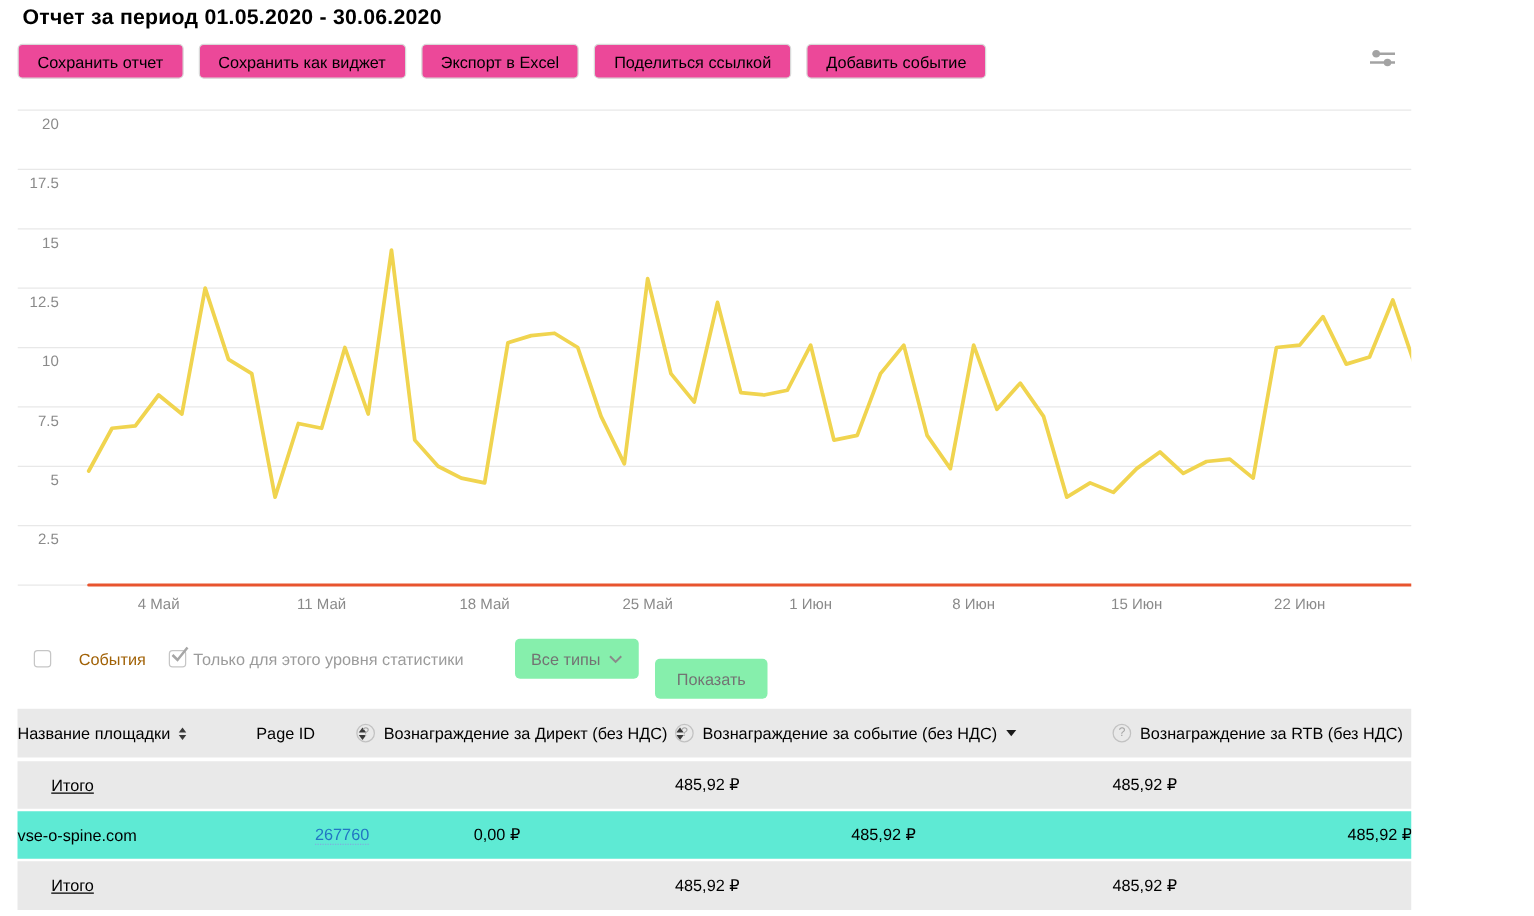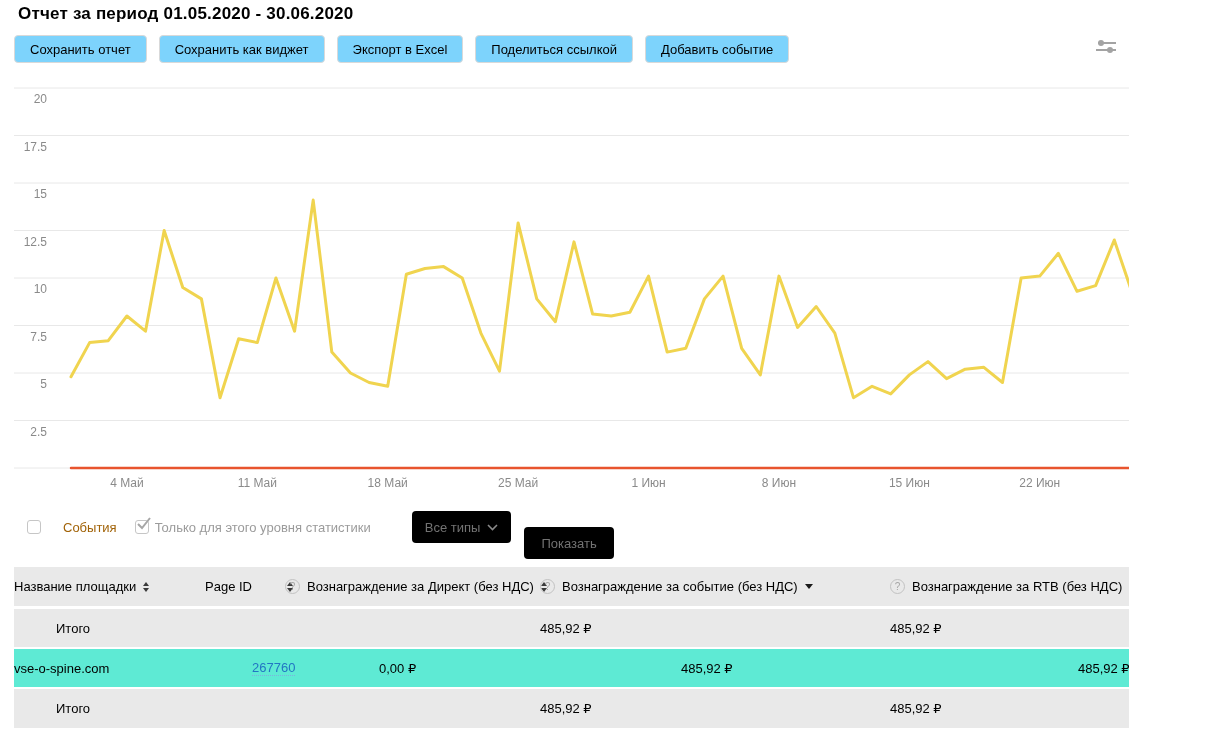--- a/index.html
+++ b/index.html
@@ -4,50 +4,50 @@
 <style>
   * { box-sizing: border-box; margin: 0; padding: 0; }
   html,body { background:#fff; }
   body { font-family: "Liberation Sans", "DejaVu Sans", sans-serif; color:#000; }
   .page { position:relative; width:1129px; height:733px; background:#fff; overflow:hidden; }
 
   .title { position:absolute; left:18px; top:4px; font-size:17px; font-weight:700; letter-spacing:.2px; }
 
   .toolbar { position:absolute; left:14px; top:35px; display:flex; gap:12px; }
   .tbtn {
-    background:#7dd3fc; border:1px solid #d9d9d9; border-radius:4px; height:28px;
+    background:#ec4899; border:1px solid #d9d9d9; border-radius:4px; height:28px;
     padding:0 15px; font-size:13px; color:#000; display:flex; align-items:center;
     cursor:pointer; white-space:nowrap; font-family:inherit;
   }
   .sliders { position:absolute; right:12px; top:38px; width:22px; height:18px; cursor:pointer; }
 
   .chart { position:absolute; left:14px; top:85px; width:1203px; height:415px; }
   .chart svg { display:block; }
 
   .events-bar { position:absolute; left:27px; top:511px; height:32px; display:flex; align-items:center; font-size:13px; }
   .cbx { position:relative; width:14px; height:14px; border:1px solid #c6c6c6; border-radius:3px; background:#fff; flex:0 0 auto; cursor:pointer; }
   .cbx svg { position:absolute; left:-1px; top:-6px; overflow:visible; }
   .ev-label { margin-left:22px; color:#a16207; }
   .scope-box { margin-left:18px; }
   .scope-label { margin-left:6px; color:#9b9b9b; }
   .gbtn {
-    background:#000000; border:none; border-radius:4px; height:32px; padding:0 13px;
+    background:#86efac; border:none; border-radius:4px; height:32px; padding:0 13px;
     font-size:13px; color:#737373; display:flex; align-items:center; gap:7px; cursor:pointer; font-family:inherit;
   }
   .gbtn.types { margin-left:41px; }
   .gbtn.show { margin-left:13px; padding:0 17px;margin-top:32px; }
 
   .rtable { position:absolute; left:14px; top:567px; width:1199px; font-size:13px; }
   .trow { display:grid; grid-template-columns:191px 80px 255px 350px 323px; align-items:center; }
   .trow.head { background:#e9e9e9; height:39px; margin-bottom:3px; }
   .trow.total { background:#e9e9e9; height:38px; margin-bottom:2px; }
   .trow.data { background:#5eead4; height:38px; margin-bottom:2px;gap:47px; }
   .trow.total:last-child { height:39px; margin-bottom:0; }
   .cell { display:flex; align-items:center; white-space:nowrap; }
-  .cell.left { justify-content:flex-start; padding-left:42px; }
+  .cell.left { justify-content:flex-start; padding-left:27px;text-decoration:underline; }
   .hcell { font-weight:400; color:#000; }
   .help {
     width:15px; height:15px; border:1px solid #c2c2c2; border-radius:50%; color:#a5a5a5;
     font-size:10px; display:inline-flex; align-items:center; justify-content:center; margin-right:7px; flex:0 0 auto;
   }
   .sortboth { display:inline-flex; flex-direction:column; gap:2px; margin-left:7px; }
   .sortboth i { display:block; width:0; height:0; border-left:3.5px solid transparent; border-right:3.5px solid transparent; }
   .sortboth i.up { border-bottom:4px solid #3a3a3a; }
   .sortboth i.dn { border-top:4px solid #3a3a3a; }
   .sortdesc { display:inline-block; width:0; height:0; margin-left:7px;

